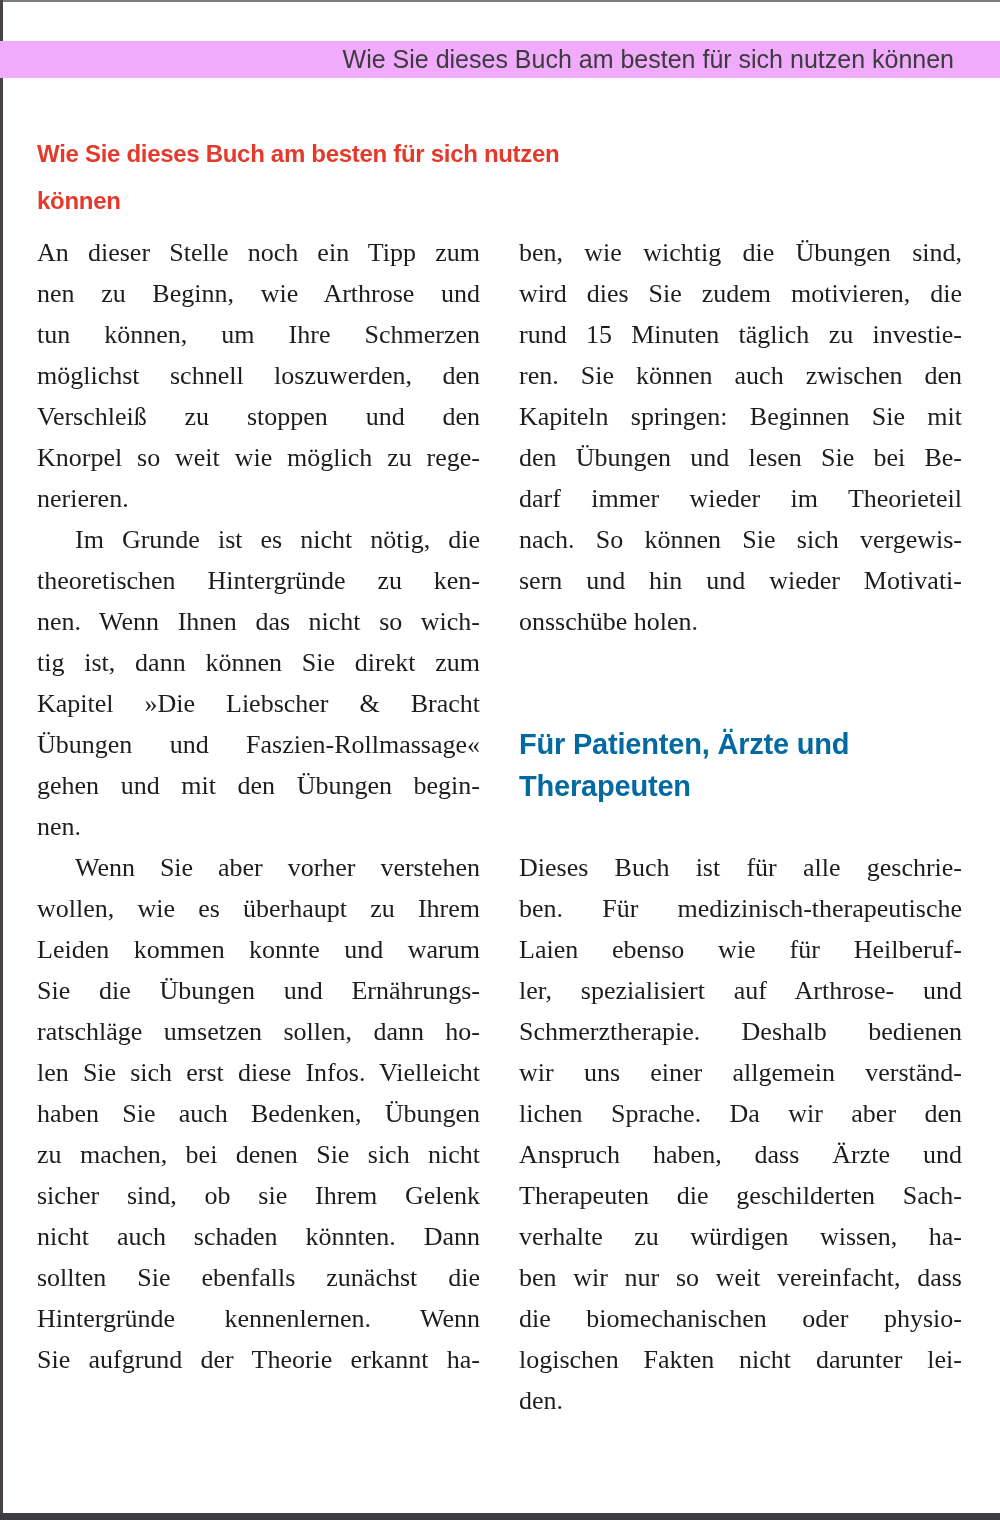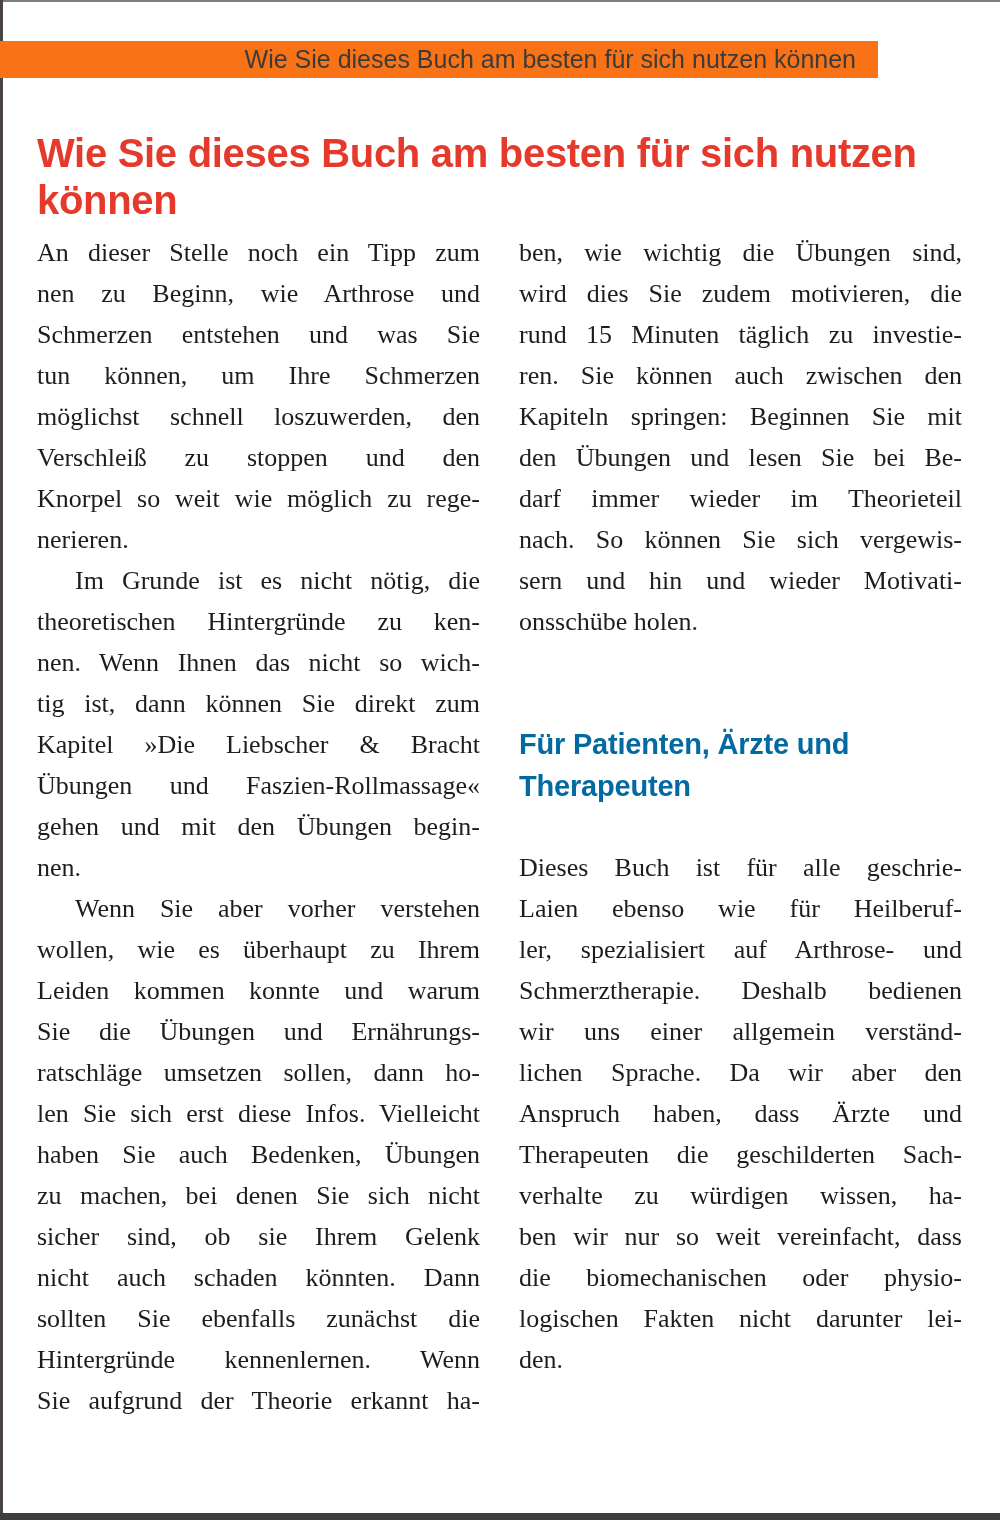--- a/index.html
+++ b/index.html
@@ -13,44 +13,44 @@
   }
   
   .edge-top    { position: absolute; left: 0; top: 0; width: 1000px; height: 2px; background: #7d7d7d; }
   .edge-left   { position: absolute; left: 0; top: 0; width: 3px; height: 1520px; background: #494342; }
   .edge-bottom { position: absolute; left: 0; bottom: 0; width: 1000px; height: 7px; background: #3e3e40; }
 
   
   .runhead {
     position: absolute;
     left: 0; top: 41px;
-    width: 878px; height: 37px;
-    background: #f97316;
+    width: 1000px; height: 37px;
+    background: #f0abfc;
     display: flex;
     align-items: center;
     justify-content: flex-end;
-    padding-right: 22px;
+    padding-right: 46px;
     box-sizing: border-box;
   }
   .runhead-text {
     font-family: "Liberation Sans", sans-serif;
     font-size: 25px;
     color: #3b3b3b;
     letter-spacing: 0;
     white-space: nowrap;
   }
 
   
   .page-title {
     position: absolute;
     left: 37px; top: 130px;
     width: 910px;
     font-family: "Liberation Sans", sans-serif;
     font-weight: bold;
-    font-size: 40px;
+    font-size: 24px;
     line-height: 47px;
     color: #e5392c;
     letter-spacing: -0.3px;
   }
 
   
   .columns {
     position: absolute;
     left: 37px; top: 232px;
     width: 925px;
@@ -99,21 +99,20 @@
   <div class="page-title">
     <div>Wie Sie dieses Buch am besten für sich nutzen</div>
     <div>können</div>
   </div>
 
   <div class="columns">
     <div class="col">
         <div class="para">
           <div class="line">An dieser Stelle noch ein Tipp zum</div>
           <div class="line">nen zu Beginn, wie Arthrose und</div>
-          <div class="line">Schmerzen entstehen und was Sie</div>
           <div class="line">tun können, um Ihre Schmerzen</div>
           <div class="line">möglichst schnell loszuwerden, den</div>
           <div class="line">Verschleiß zu stoppen und den</div>
           <div class="line">Knorpel so weit wie möglich zu rege-</div>
           <div class="line last">nerieren.</div>
         </div>
         <div class="para">
           <div class="line indent">Im Grunde ist es nicht nötig, die</div>
           <div class="line">theoretischen Hintergründe zu ken-</div>
           <div class="line">nen. Wenn Ihnen das nicht so wich-</div>
@@ -151,20 +150,21 @@
           <div class="line">nach. So können Sie sich vergewis-</div>
           <div class="line">sern und hin und wieder Motivati-</div>
           <div class="line last">onsschübe holen.</div>
         </div>
         <div class="subheading">
           <div>Für Patienten, Ärzte und</div>
           <div>Therapeuten</div>
         </div>
         <div class="para">
           <div class="line">Dieses Buch ist für alle geschrie-</div>
+          <div class="line">ben. Für medizinisch-therapeutische</div>
           <div class="line">Laien ebenso wie für Heilberuf-</div>
           <div class="line">ler, spezialisiert auf Arthrose- und</div>
           <div class="line">Schmerztherapie. Deshalb bedienen</div>
           <div class="line">wir uns einer allgemein verständ-</div>
           <div class="line">lichen Sprache. Da wir aber den</div>
           <div class="line">Anspruch haben, dass Ärzte und</div>
           <div class="line">Therapeuten die geschilderten Sach-</div>
           <div class="line">verhalte zu würdigen wissen, ha-</div>
           <div class="line">ben wir nur so weit vereinfacht, dass</div>
           <div class="line">die biomechanischen oder physio-</div>

